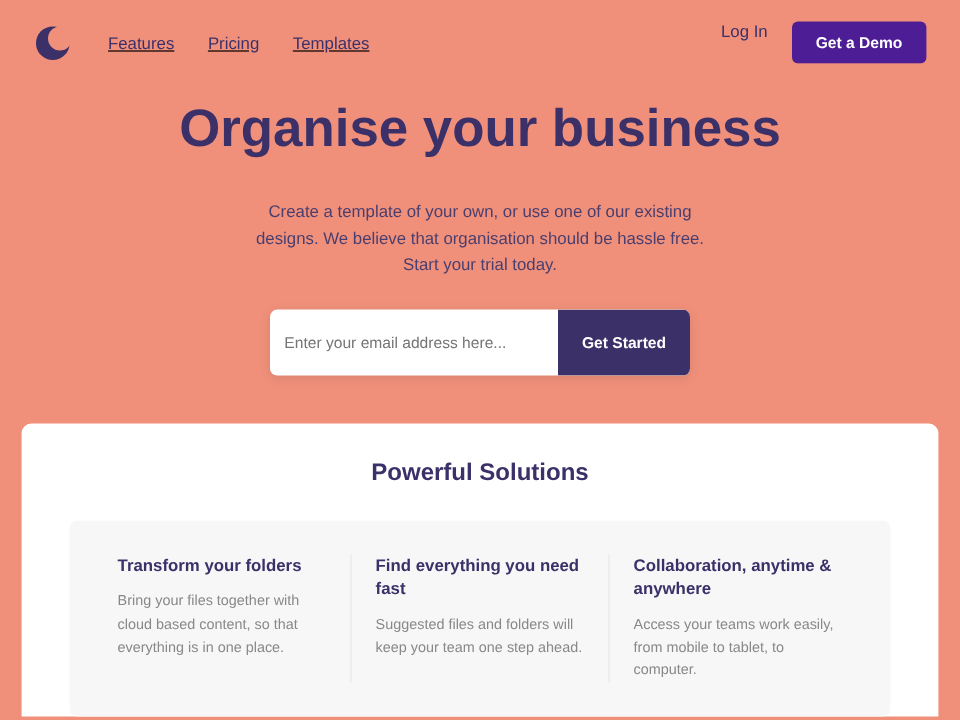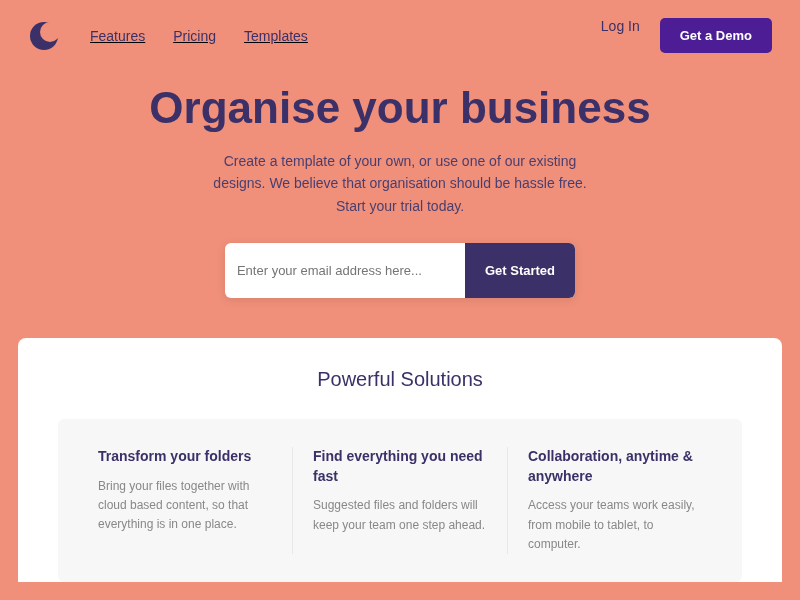--- a/index.html
+++ b/index.html
@@ -88,21 +88,21 @@
       align-items: center;
       text-align: center;
       padding: 30px 20px 20px;
       background-color: #f0907a;
     }
 
     .hero-title {
       font-size: 44px;
       font-weight: 700;
       color: #3b3068;
-      margin-bottom: 16px;
+      margin-bottom: 31px;
       line-height: 1.15;
     }
 
     .hero-subtitle {
       font-size: 14px;
       color: #4a3e6e;
       max-width: 400px;
       line-height: 1.6;
       margin-bottom: 26px;
     }
@@ -142,21 +142,21 @@
       background: white;
       border-radius: 8px 8px 0 0;
       margin: 20px 0 0;
       padding: 30px 40px 0;
       flex: 1;
     }
 
     .solutions-title {
       text-align: center;
       font-size: 20px;
-      font-weight: 400;
+      font-weight: 700;
       color: #3b3068;
       margin-bottom: 0;
     }
 
     .solutions-cards {
       display: flex;
       gap: 0;
       margin-top: 28px;
       background: #f7f7f7;
       border-radius: 6px;

